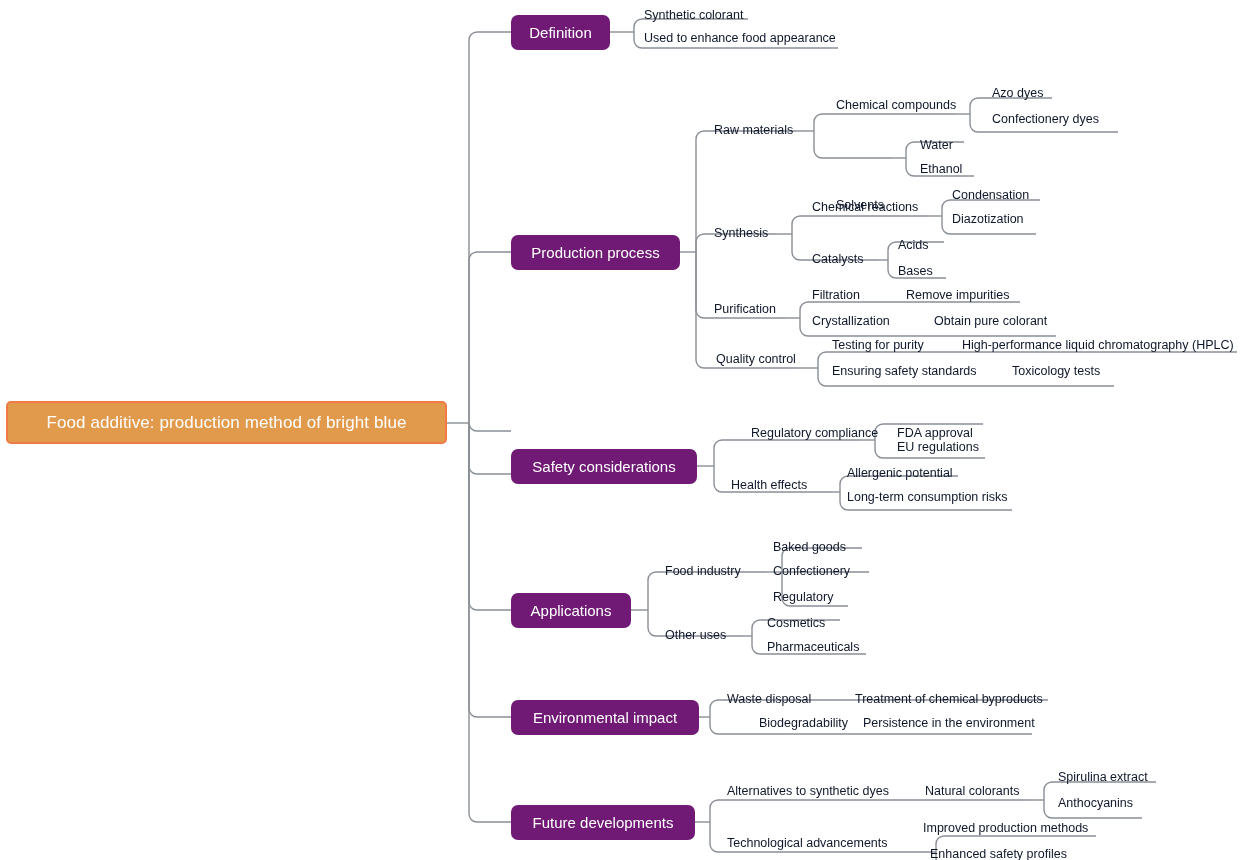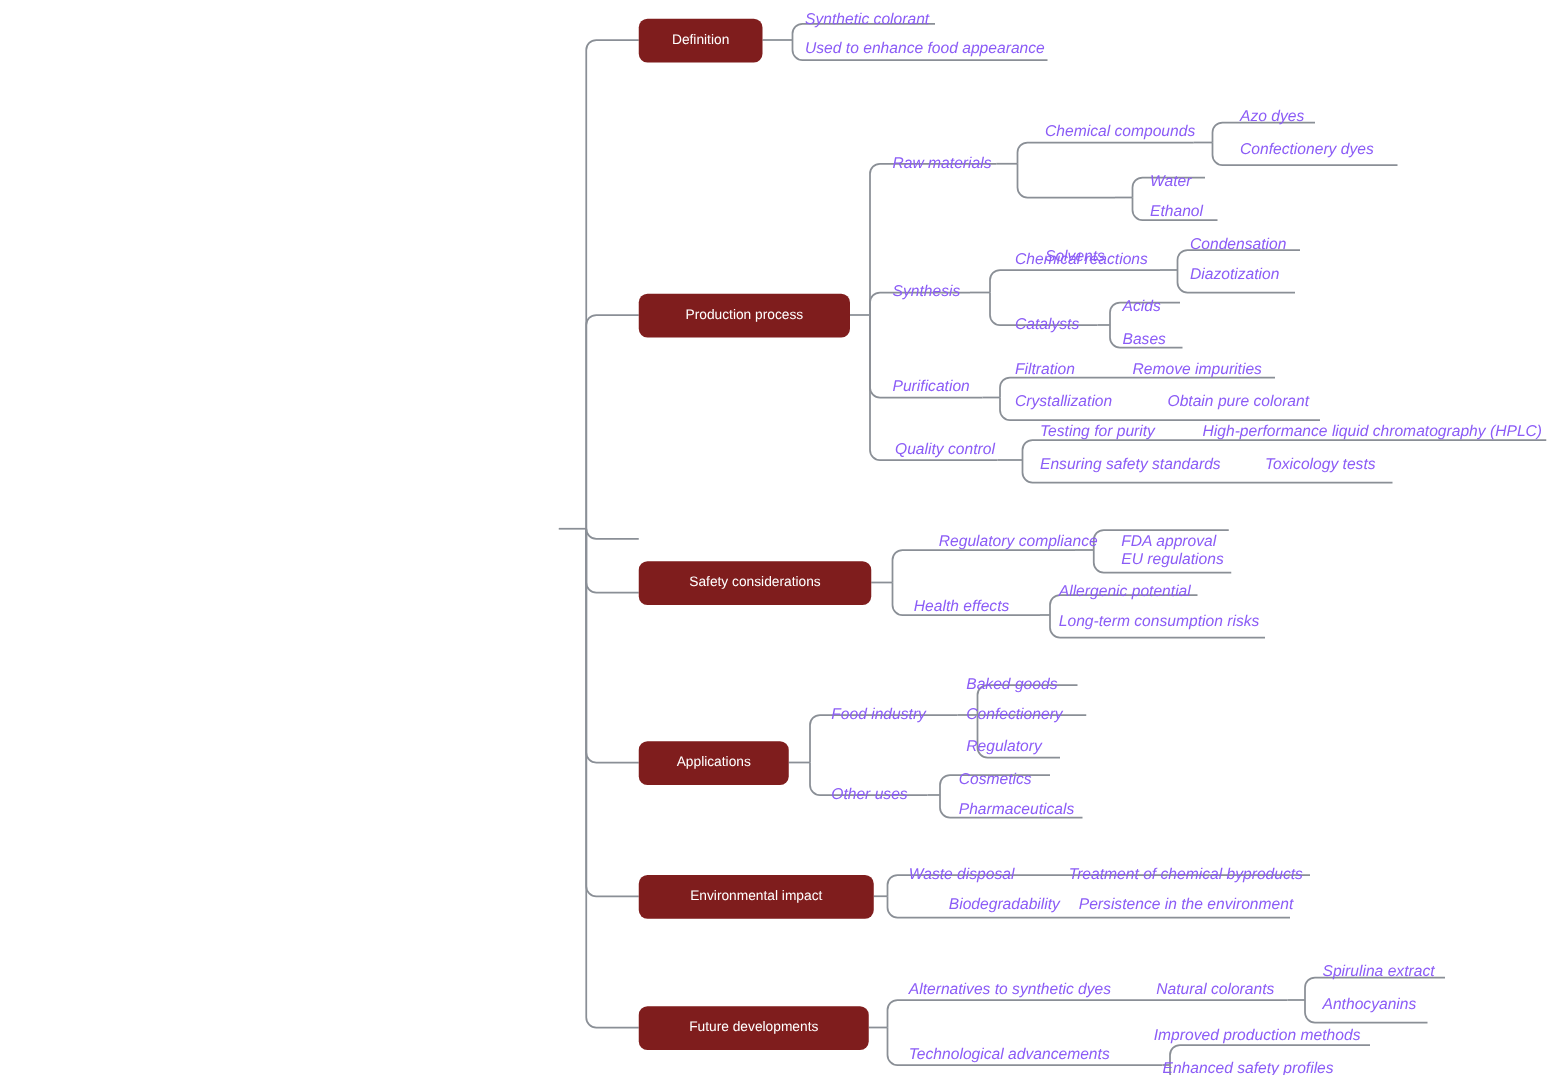--- a/index.html
+++ b/index.html
@@ -36,38 +36,37 @@
     color: #ffffff;
     font-size: 17px;
     line-height: 1;
     display: flex;
     align-items: center;
     justify-content: center;
     letter-spacing: 0.1px;
   }
   
   .node.lvl1 {
-    background: #7f1d1d;
+    background: #701a75;
     border-radius: 7px;
     color: #ffffff;
-    font-size: 11px;
+    font-size: 15px;
     line-height: 1;
     display: flex;
     align-items: center;
     justify-content: center;
   }
   
   .node.txt {
-    color: #8b5cf6;
+    color: #0f172a;
     font-size: 12.5px;
     line-height: 1;
     display: flex;
     align-items: flex-end;
     padding-bottom: 4px;
-    font-style: italic;
   }
 </style>
 </head>
 <body>
 
 <div id="canvas">
 
   <svg id="edges" viewBox="0 0 1240 860" xmlns="http://www.w3.org/2000/svg">
     <g fill="none" stroke="#8a8f96" stroke-width="1.4" stroke-linecap="butt">
 
@@ -161,20 +160,21 @@
       <path d="M1030,800 H1044"></path>
       <path d="M1044,800 V790 a8,8 0 0 1 8,-8 H1156" stroke-linejoin="round"></path>
       <path d="M1044,800 V810 a8,8 0 0 0 8,8 H1142" stroke-linejoin="round"></path>
 
       <path d="M930,852 H936"></path>
       <path d="M936,852 V844 a8,8 0 0 1 8,-8 H1096" stroke-linejoin="round"></path>
       <path d="M936,852 V858 a8,8 0 0 0 8,8 H1068" stroke-linejoin="round"></path>
     </g>
   </svg>
 
+  <div class="node root" id="root-node" style="left:6px; top:401px; width:441px; height:43px;">Food additive: production method of bright blue</div>
 
   <div id="node-layer">
       <div class="node lvl1" style="left: 511px; top: 15px; width: 99px; height: 35px;">Definition</div>
       <div class="node lvl1" style="left: 511px; top: 235px; width: 169px; height: 35px;">Production process</div>
       <div class="node lvl1" style="left: 511px; top: 449px; width: 186px; height: 35px;">Safety considerations</div>
       <div class="node lvl1" style="left: 511px; top: 593px; width: 120px; height: 35px;">Applications</div>
       <div class="node lvl1" style="left: 511px; top: 700px; width: 188px; height: 35px;">Environmental impact</div>
       <div class="node lvl1" style="left: 511px; top: 805px; width: 184px; height: 35px;">Future developments</div>
       <div class="node txt" style="left: 644px; top: 5px; width: 104px; height: 20px;">Synthetic colorant</div>
       <div class="node txt" style="left: 644px; top: 28px; width: 190px; height: 20px;">Used to enhance food appearance</div>

